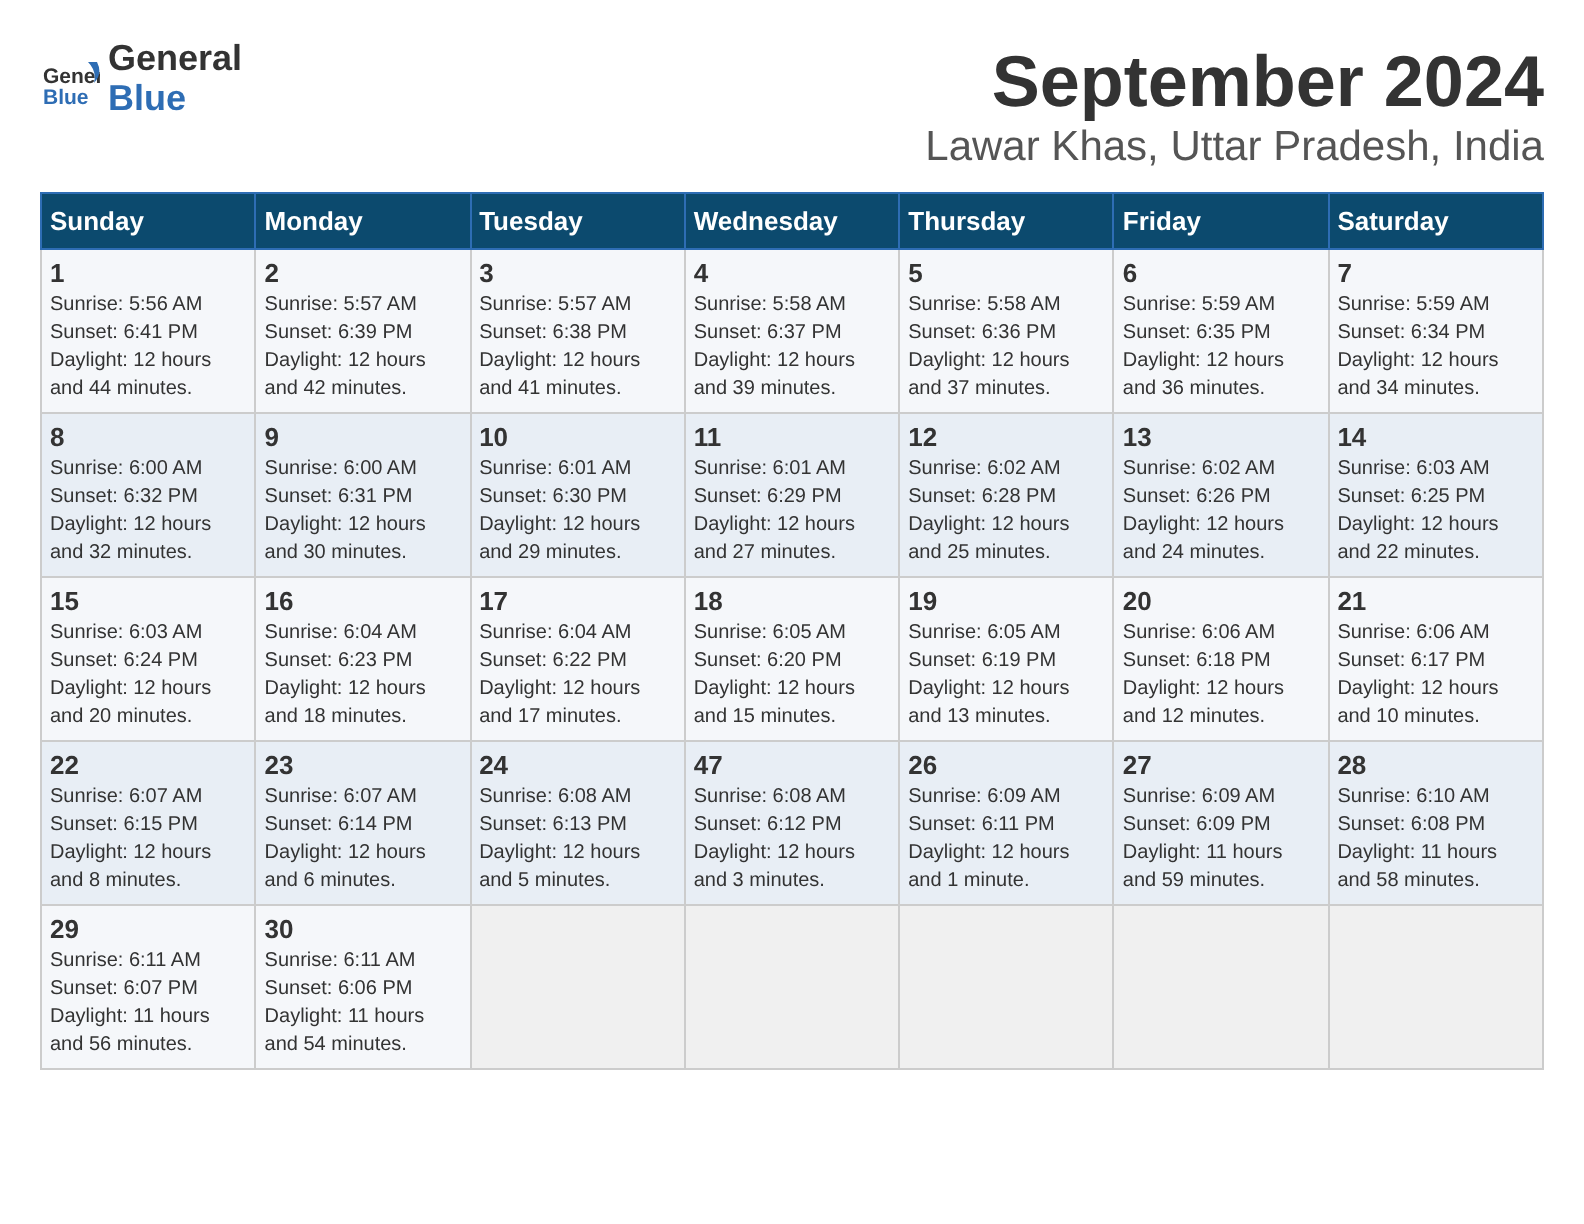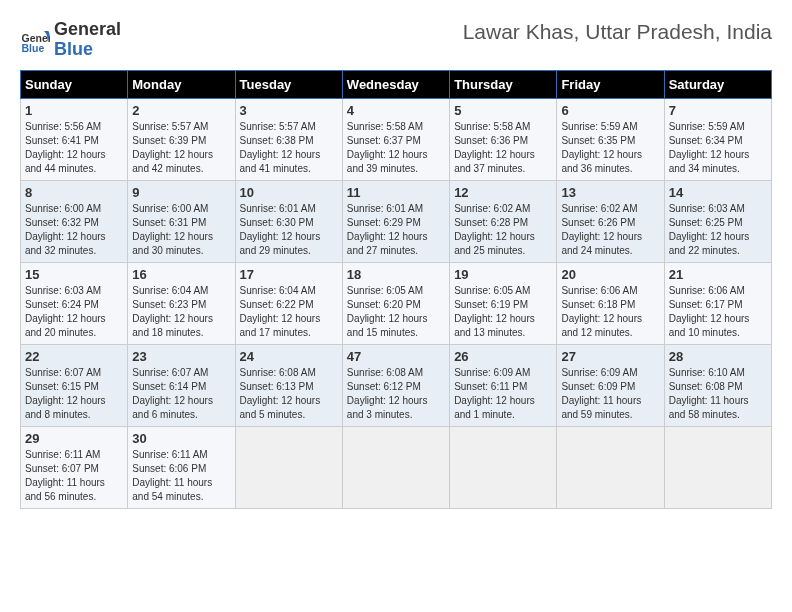--- a/index.html
+++ b/index.html
@@ -45,21 +45,21 @@
     .subtitle {
       font-size: 21px;
       color: #555;
     }
     .calendar {
       width: 100%;
       border-collapse: collapse;
       font-size: 11px;
     }
     .calendar thead tr th {
-      background-color: #000000;
+      background-color: #0c4a6e;
       color: #fff;
       padding: 6px 4px;
       text-align: left;
       font-size: 13px;
       font-weight: bold;
       border: 1px solid #2e6db4;
     }
     .calendar tbody tr td {
       border: 1px solid #ccc;
       vertical-align: top;
@@ -98,20 +98,21 @@
       <text x="2" y="22" font-size="14" font-weight="bold" fill="#333">General</text>
       <text x="2" y="36" font-size="14" font-weight="bold" fill="#2e6db4">Blue</text>
       <path d="M32 8 Q38 14 36 22 Q42 16 38 8 Z" fill="#2e6db4"></path>
     </svg>
     <div class="logo-text">
       <span>General</span>
       <span style="color:#2e6db4;">Blue</span>
     </div>
   </div>
   <div class="title-area">
+    <div class="main-title">September 2024</div>
     <div class="subtitle">Lawar Khas, Uttar Pradesh, India</div>
   </div>
 </div>
 
 <table class="calendar">
   <thead>
     <tr>
     <th>Sunday</th>
         <th>Monday</th>
         <th>Tuesday</th>

